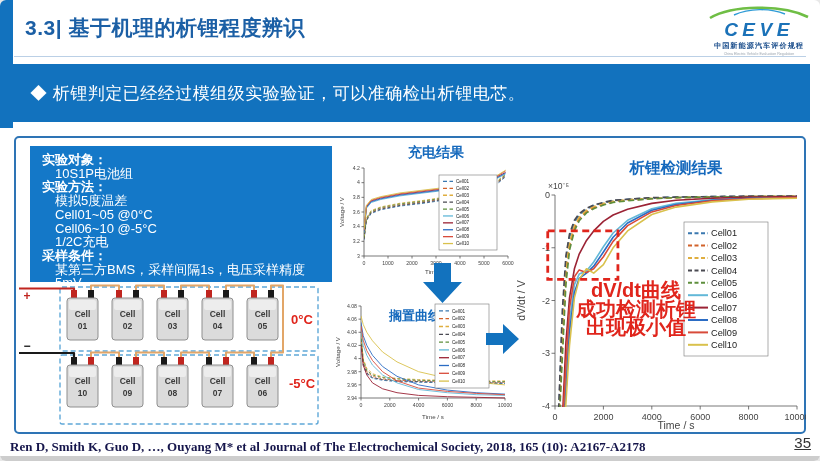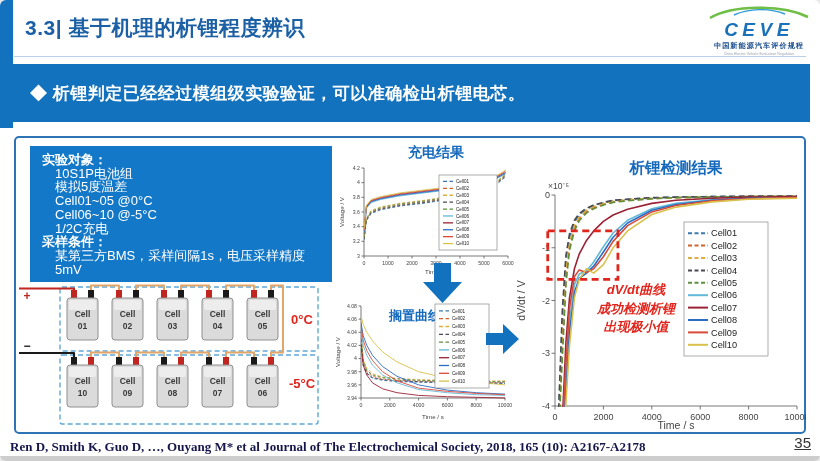--- a/index.html
+++ b/index.html
@@ -5,21 +5,21 @@
   * { margin:0; padding:0; box-sizing:border-box; }
   body { font-family:"Liberation Sans", sans-serif; background:#e8e8e8; }
   .slide { position:relative; width:820px; height:461px; background:#ffffff; overflow:hidden;border-radius:6px; }
 
   .left-bar { position:absolute; left:0; top:0; width:13px; height:128px; background:#1272BE; }
   .page-title { position:absolute; left:25px; top:14px; font-size:21px; font-weight:bold; color:#1B5FA5; letter-spacing:0.5px; }
   .title-rule { position:absolute; left:14px; top:56px; width:792px; height:1px; background:#BBD0E6; }
   .logo { position:absolute; right:6px; top:2px; width:110px; height:56px; }
 
   .banner { position:absolute; left:10px; top:64px; width:800px; height:58px; background:#1272BE;
-            color:#ffffff; font-size:17px; font-weight:bold; display:flex; align-items:center; padding-left:20px; letter-spacing:0.5px; }
+            color:#ffffff; font-size:17px; font-weight:normal; display:flex; align-items:center; padding-left:20px; letter-spacing:0.5px; }
 
   .main-box { position:absolute; left:14px; top:136px; width:792px; height:298px;
               border:2px solid #2E74B5; border-radius:5px; background:#fff; }
 
   .info-box { position:absolute; left:30px; top:146px; width:302px; height:136px; background:#1478C8;
               color:#ffffff; font-size:13px; padding:7px 10px 5px 12px; line-height:13.7px; }
   .info-line.bold { font-weight:bold; }
   .info-line.indent { padding-left:13px; }
 
   .battery-svg { position:absolute; left:16px; top:282px; width:322px; height:150px; }
@@ -27,21 +27,21 @@
   .chart { position:absolute; }
   #chart-charging { left:336px; top:144px; width:178px; height:146px; }
   #chart-rest     { left:332px; top:292px; width:180px; height:142px; }
   #chart-detect   { left:514px; top:146px; width:292px; height:286px; }
 
   .arrow { position:absolute; }
   #down-arrow  { left:423px; top:263px; width:39px; height:40px; }
   #right-arrow { left:486px; top:324px; width:33px; height:30px; }
 
   .annotation { position:absolute; left:556px; top:281px; width:160px; text-align:center;
-                color:#E0251C; font-weight:bold; font-size:13px; line-height:18.5px;font-style:italic; }
+                color:#E0251C; font-weight:bold; font-size:20px; line-height:18.5px; }
 
   .citation { position:absolute; left:10px; top:439px; width:660px;
               font-family:"Liberation Serif", serif; font-weight:bold; font-size:13px; color:#15154B; }
   .page-num { position:absolute; right:9px; top:434px; font-size:15px; color:#333333;text-decoration:underline; }
   .bottom-strip { position:absolute; left:0; top:456px; width:820px; height:5px; background:#CDCDCD; }
 </style>
 </head>
 <body>
 
 <div class="slide">
@@ -58,20 +58,21 @@
     <text x="55" y="53" text-anchor="middle" font-size="3.6" fill="#9AA4AE">China Electric Vehicle Evaluation Regulation</text>
   </svg>
 
   <div class="banner">◆ 析锂判定已经经过模组级实验验证，可以准确检出析锂电芯。</div>
 
   <div class="main-box"></div>
 
   <div class="info-box" id="info-box">
       <div class="info-line bold">实验对象：</div>
       <div class="info-line indent">10S1P电池组</div>
+      <div class="info-line bold">实验方法：</div>
       <div class="info-line indent">模拟5度温差</div>
       <div class="info-line indent">Cell01~05 @0°C</div>
       <div class="info-line indent">Cell06~10 @-5°C</div>
       <div class="info-line indent">1/2C充电</div>
       <div class="info-line bold">采样条件：</div>
       <div class="info-line indent">某第三方BMS，采样间隔1s，电压采样精度5mV</div>
     </div>
 
   <svg class="battery-svg" id="battery-svg" viewBox="0 0 322 150">
       <rect x="44" y="5" width="258" height="64" fill="none" stroke="#5FA8D8" stroke-width="1.4" stroke-dasharray="5 3" rx="2"></rect>

